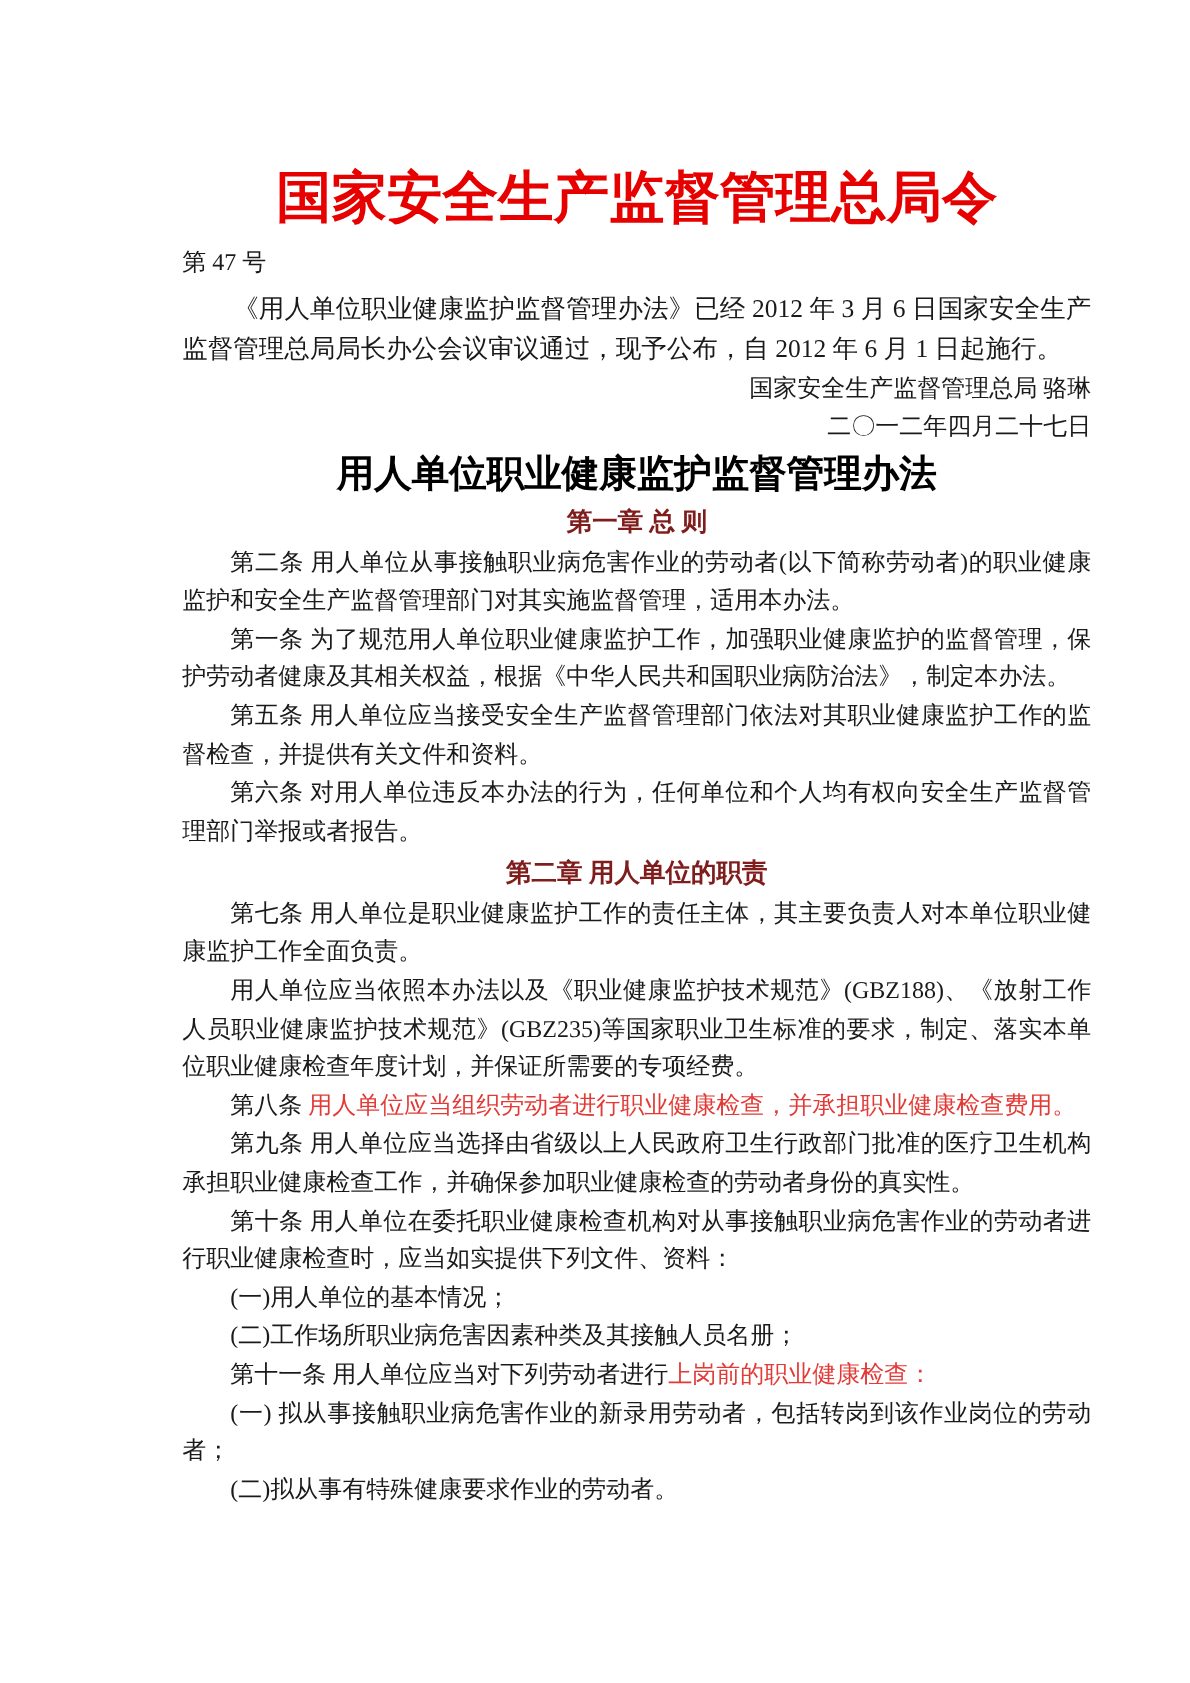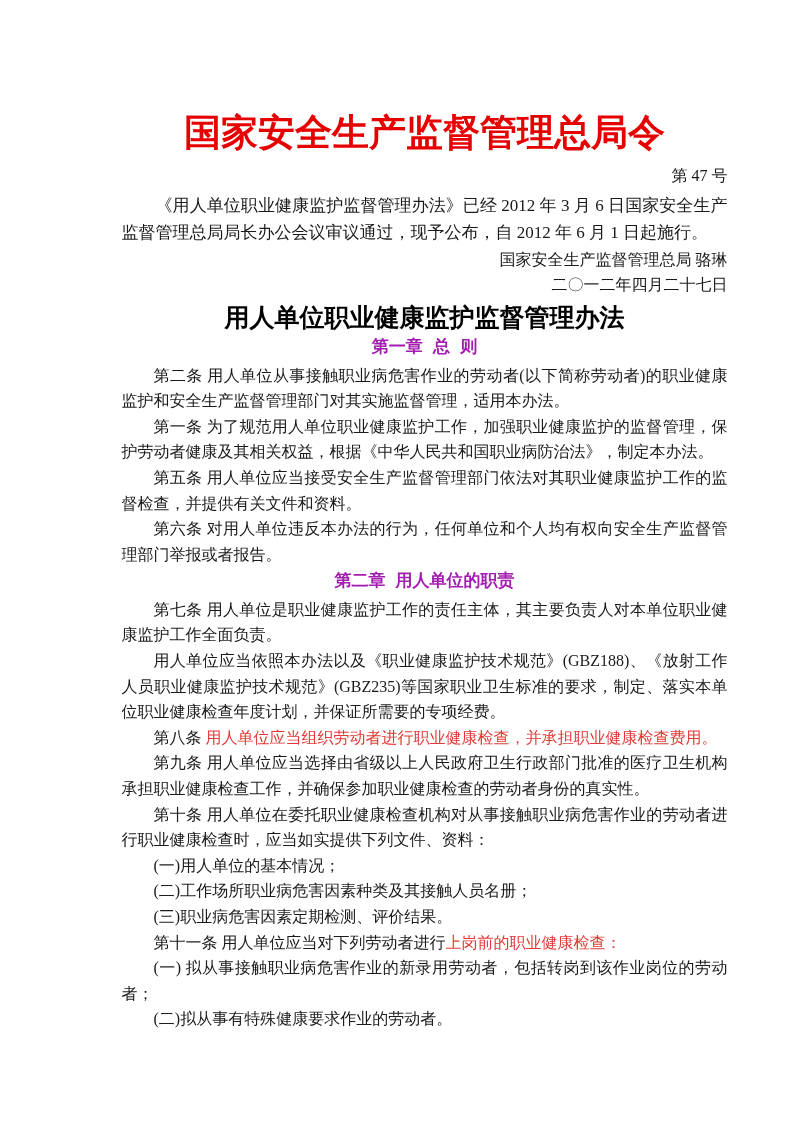--- a/index.html
+++ b/index.html
@@ -28,54 +28,54 @@
     text-align: center;
     font-family: "Liberation Serif", "DejaVu Serif", serif;
     font-weight: bold;
     font-size: 37px;
     line-height: 1.25;
     color: var(--masthead-red, #e60000);
     white-space: nowrap;
   }
   .issue-no {
     margin: 8px 0 4px 0;
-    text-align: right;
+    text-align: left;
     font-size: 16px;
     line-height: 1.5;
   }
   .preamble {
     margin: 0;
     font-size: 17px;
     line-height: 1.6;
     text-align: justify;
     text-indent: 2em;
   }
   .signature {
     text-align: right;
     font-size: 16px;
     line-height: 1.6;
   }
   .doc-title {
     margin: 4px 0 0 0;
     text-align: center;
-    font-family: Liberation Sans, sans-serif;
+    font-family: Liberation Mono, monospace;
     font-weight: bold;
     font-size: 25px;
     line-height: 1.25;
     color: #000000;
     white-space: nowrap;
   }
   .chapter {
     margin: 2px 0 2px 0;
     text-align: center;
-    font-family: Liberation Mono, monospace;
+    font-family: Liberation Serif, serif;
     font-weight: bold;
     font-size: 17px;
     line-height: 1.5;
-    color: #a21caf;
+    color: #7f1d1d;
   }
   .para {
     margin: 0;
     font-size: 16px;
     line-height: 1.6;
     text-align: justify;
     text-indent: 2em;
   }
   .red {
     color: var(--emphasis-red, #e23a36);
@@ -107,20 +107,19 @@
         <p class="para"><span>第五条 用人单位应当接受安全生产监督管理部门依法对其职业健康监护工作的监督检查，并提供有关文件和资料。</span></p>
         <p class="para"><span>第六条 对用人单位违反本办法的行为，任何单位和个人均有权向安全生产监督管理部门举报或者报告。</span></p>
         <h3 class="chapter"><span>第二章 用人单位的职责</span></h3>
         <p class="para"><span>第七条 用人单位是职业健康监护工作的责任主体，其主要负责人对本单位职业健康监护工作全面负责。</span></p>
         <p class="para"><span>用人单位应当依照本办法以及《职业健康监护技术规范》(GBZ188)、《放射工作人员职业健康监护技术规范》(GBZ235)等国家职业卫生标准的要求，制定、落实本单位职业健康检查年度计划，并保证所需要的专项经费。</span></p>
         <p class="para"><span>第八条 </span><span class="red">用人单位应当组织劳动者进行职业健康检查，并承担职业健康检查费用。</span></p>
         <p class="para"><span>第九条 用人单位应当选择由省级以上人民政府卫生行政部门批准的医疗卫生机构承担职业健康检查工作，并确保参加职业健康检查的劳动者身份的真实性。</span></p>
         <p class="para"><span>第十条 用人单位在委托职业健康检查机构对从事接触职业病危害作业的劳动者进行职业健康检查时，应当如实提供下列文件、资料：</span></p>
         <p class="para"><span>(一)用人单位的基本情况；</span></p>
         <p class="para"><span>(二)工作场所职业病危害因素种类及其接触人员名册；</span></p>
-        <p class="para"><span>(三)职业病危害因素定期检测、评价结果。</span></p>
         <p class="para"><span>第十一条 用人单位应当对下列劳动者进行</span><span class="red">上岗前的职业健康检查：</span></p>
         <p class="para"><span>(一) 拟从事接触职业病危害作业的新录用劳动者，包括转岗到该作业岗位的劳动者；</span></p>
         <p class="para"><span>(二)拟从事有特殊健康要求作业的劳动者。</span></p>
       </div>
 
   </div>
 </div>
 
 </body></html>

